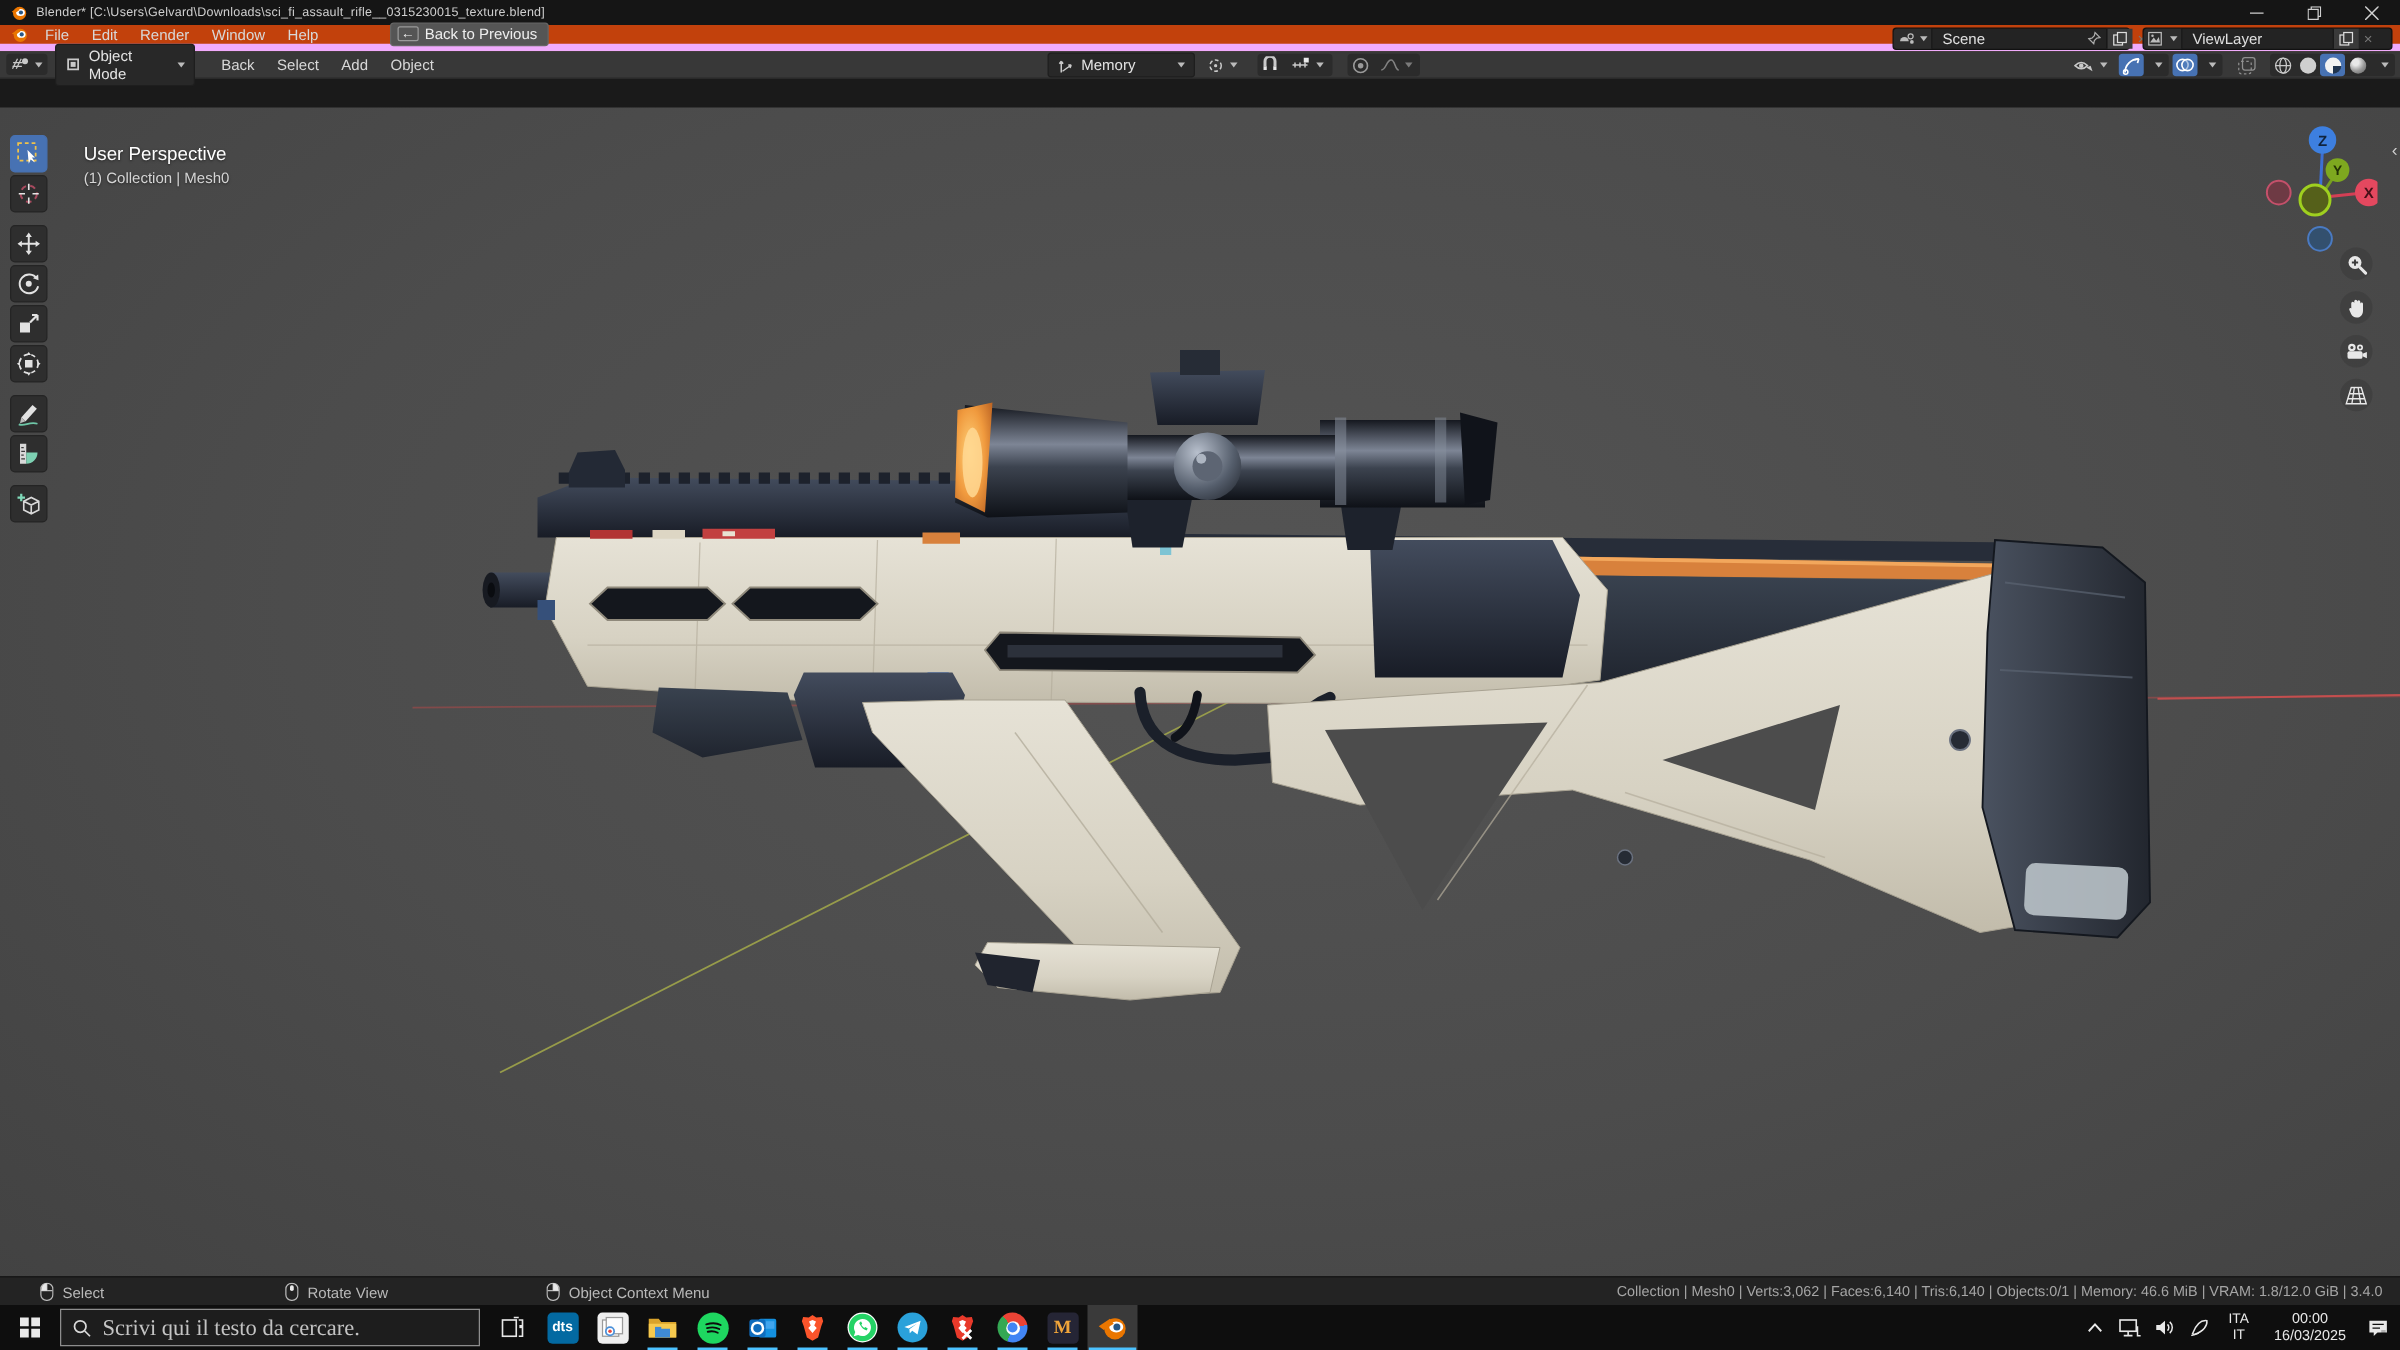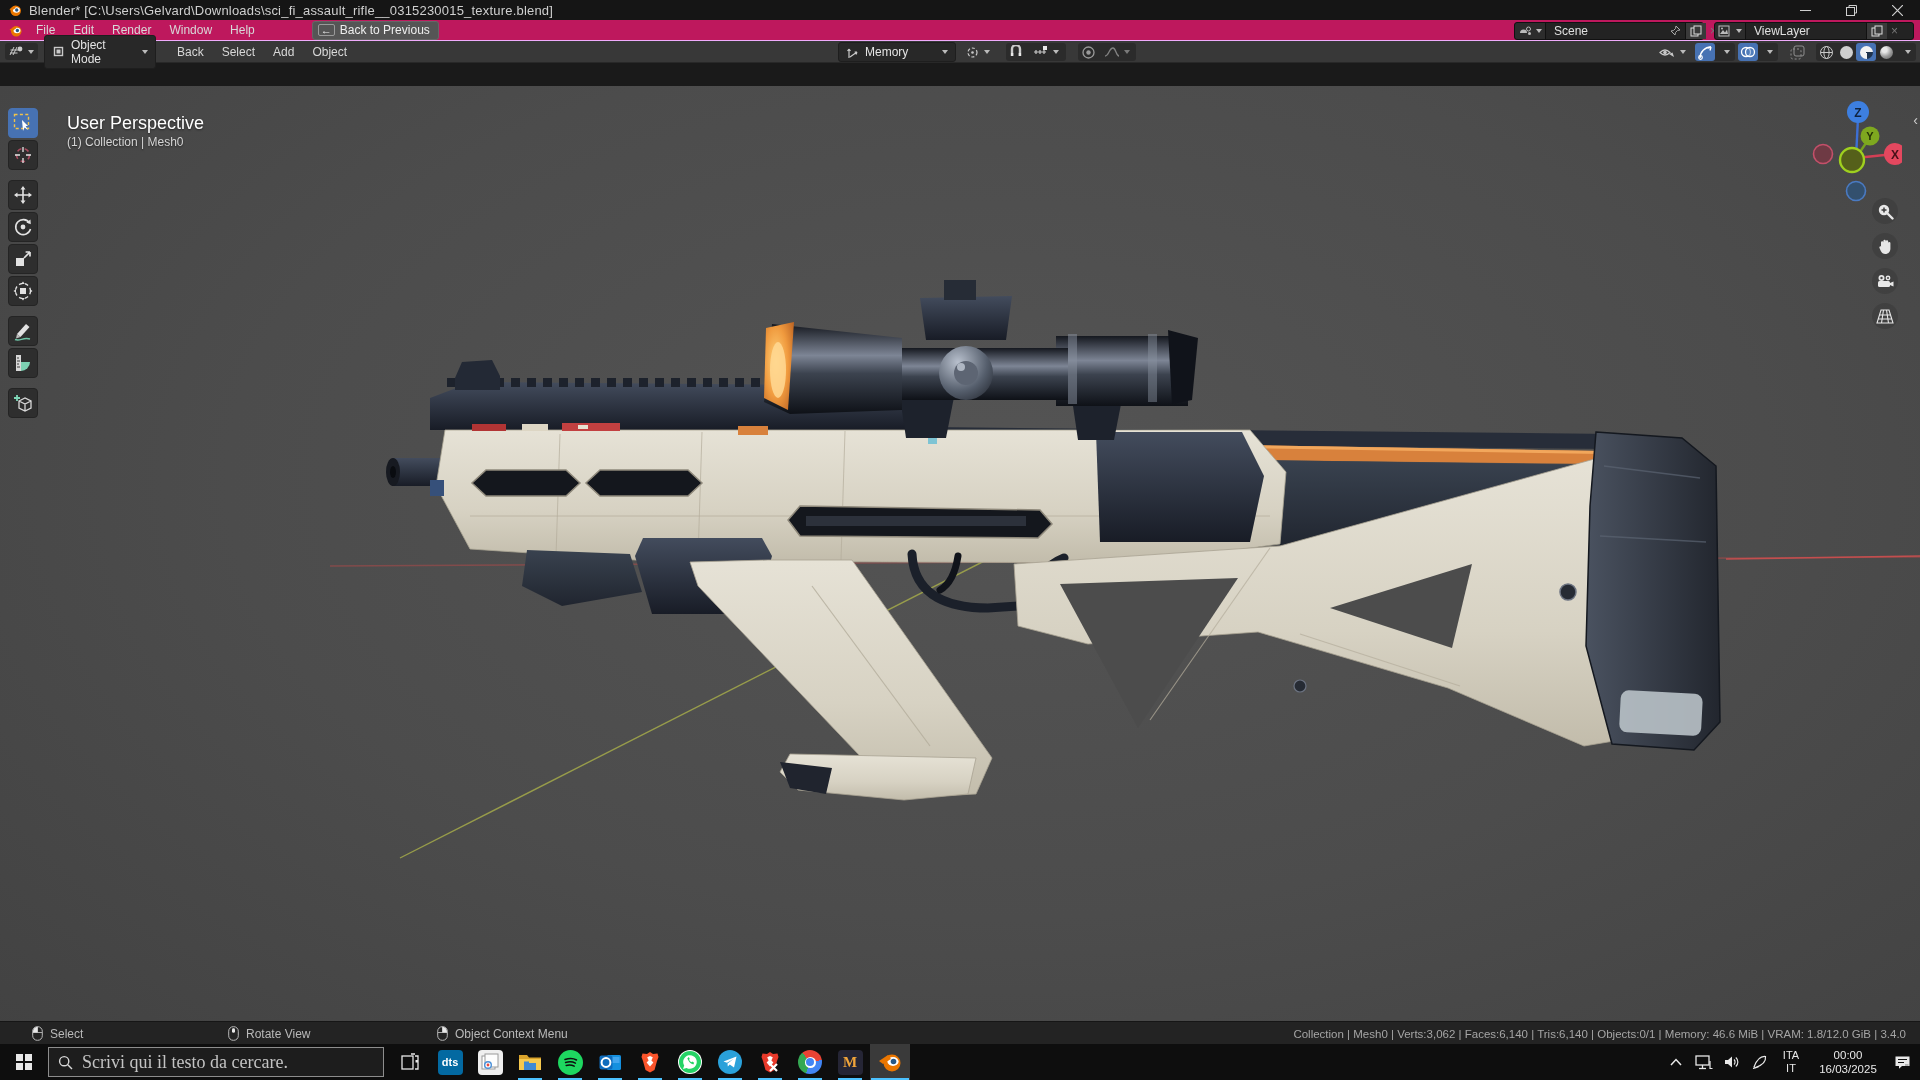--- a/index.html
+++ b/index.html
@@ -5,28 +5,28 @@
   * { margin:0; padding:0; box-sizing:border-box; }
   html,body { width:1920px; height:1080px; overflow:hidden; background:#000;
     font-family:"Liberation Sans","DejaVu Sans",sans-serif; font-size:12px; color:#d4d4d4;
     -webkit-font-smoothing:antialiased; }
   .app { position:relative; width:1920px; height:1080px; background:#1a1a1a; }
 
   
   .titlebar { position:absolute; left:0; top:0; width:100%; height:20px; background:#151515;
     display:flex; align-items:center; }
   .titlebar .blogo { width:14px; height:14px; margin:0 7px 0 8px; }
-  .titlebar .title { color:#cfcfcf; font-size:13px; letter-spacing:.2px; }
+  .titlebar .title { color:#cfcfcf; font-size:10px; letter-spacing:.2px; }
   .wincontrols { position:absolute; right:0; top:0; height:20px; display:flex; }
   .winbtn { width:46px; height:20px; display:flex; align-items:center; justify-content:center; color:#cfcfcf; }
   .winbtn svg { display:block; }
 
   
-  .menubar { position:absolute; left:0; top:20px; width:100%; height:21px; background:#be185d;
-    display:flex; align-items:center; border-bottom:1px solid #f0abfc; }
+  .menubar { position:absolute; left:0; top:20px; width:100%; height:21px; background:#c2410c;
+    display:flex; align-items:center; border-bottom:6px solid #f0abfc; }
   .menubar .blogo2 { width:15px; height:15px; margin:0 4px 0 8px; }
   .menu-item { padding:2px 9px; color:#d8d8d8; border-radius:3px; }
   .btn-back { margin-left:48px; background:#555; border:1px solid #666; border-radius:3px;
     color:#eee; padding:1px 8px 2px 5px; display:flex; align-items:center; gap:5px; }
   .btn-back .backico { font-size:11px; border:1px solid #9a9a9a; border-radius:2px; line-height:10px; padding:0 2px; }
   .datablocks { position:absolute; right:6px; top:1px; display:flex; gap:10px; height:19px;align-items:center; }
   .datablock { display:flex; align-items:center; background:#232323; border:1px solid #111;
     border-radius:3px; height:18px; }
   .datablock .dbico { display:flex; align-items:center; padding:0 3px; background:#2c2c2c; height:100%;
     border-right:1px solid #111; border-radius:3px 0 0 3px; }
@@ -63,21 +63,21 @@
   .selmode:last-child { border-radius:0 3px 3px 0; }
   .sm-sq { width:10px; height:10px; border:1px dashed #d8d8d8; }
   .sm-sq.solid { border-style:solid; background:#cfcfcf; }
   .options-dd { position:absolute; right:10px; top:2px; display:flex; align-items:center; gap:5px;
     color:#d8d8d8; padding:1px 6px; }
 
   
   .viewport { position:absolute; left:0; top:86px; width:1920px; height:935px;
     background:radial-gradient(ellipse 1400px 800px at 52% 42%, #545454 0%, #4c4c4c 55%, #424242 100%); }
   .vp-overlay { position:absolute; left:67px; top:28px; line-height:19px; }
-  .vp-overlay .l1 { color:#ffffff; font-size:18px; text-shadow:0 1px 2px rgba(0,0,0,.5); }
+  .vp-overlay .l1 { color:#ffffff; font-size:15px; text-shadow:0 1px 2px rgba(0,0,0,.5); }
   .vp-overlay .l2 { color:#d5d5d5; font-size:12px; text-shadow:0 1px 2px rgba(0,0,0,.5); }
 
   .vtoolbar { position:absolute; left:8px; top:22px; width:32px; display:flex; flex-direction:column; gap:2px; }
   .vtool { width:30px; height:30px; background:#2e2e2e; border:1px solid #242424; border-radius:4px;
     display:flex; align-items:center; justify-content:center; position:relative; }
   .vtool.active { background:#4772b3; border-color:#4772b3; }
   .vtool.gap { margin-top:8px; }
   .vtool svg { display:block; }
 
   .navgizmo { position:absolute; right:18px; top:10px; width:96px; height:110px; }

